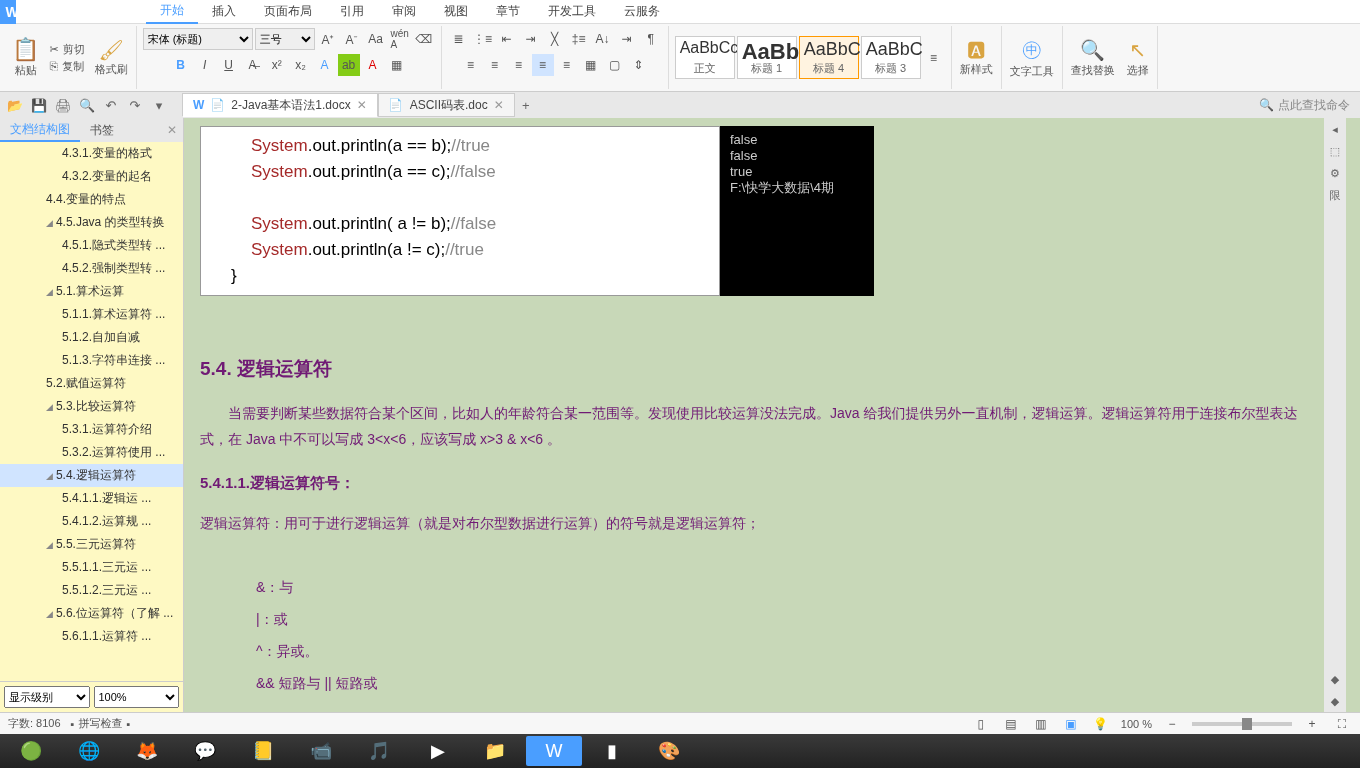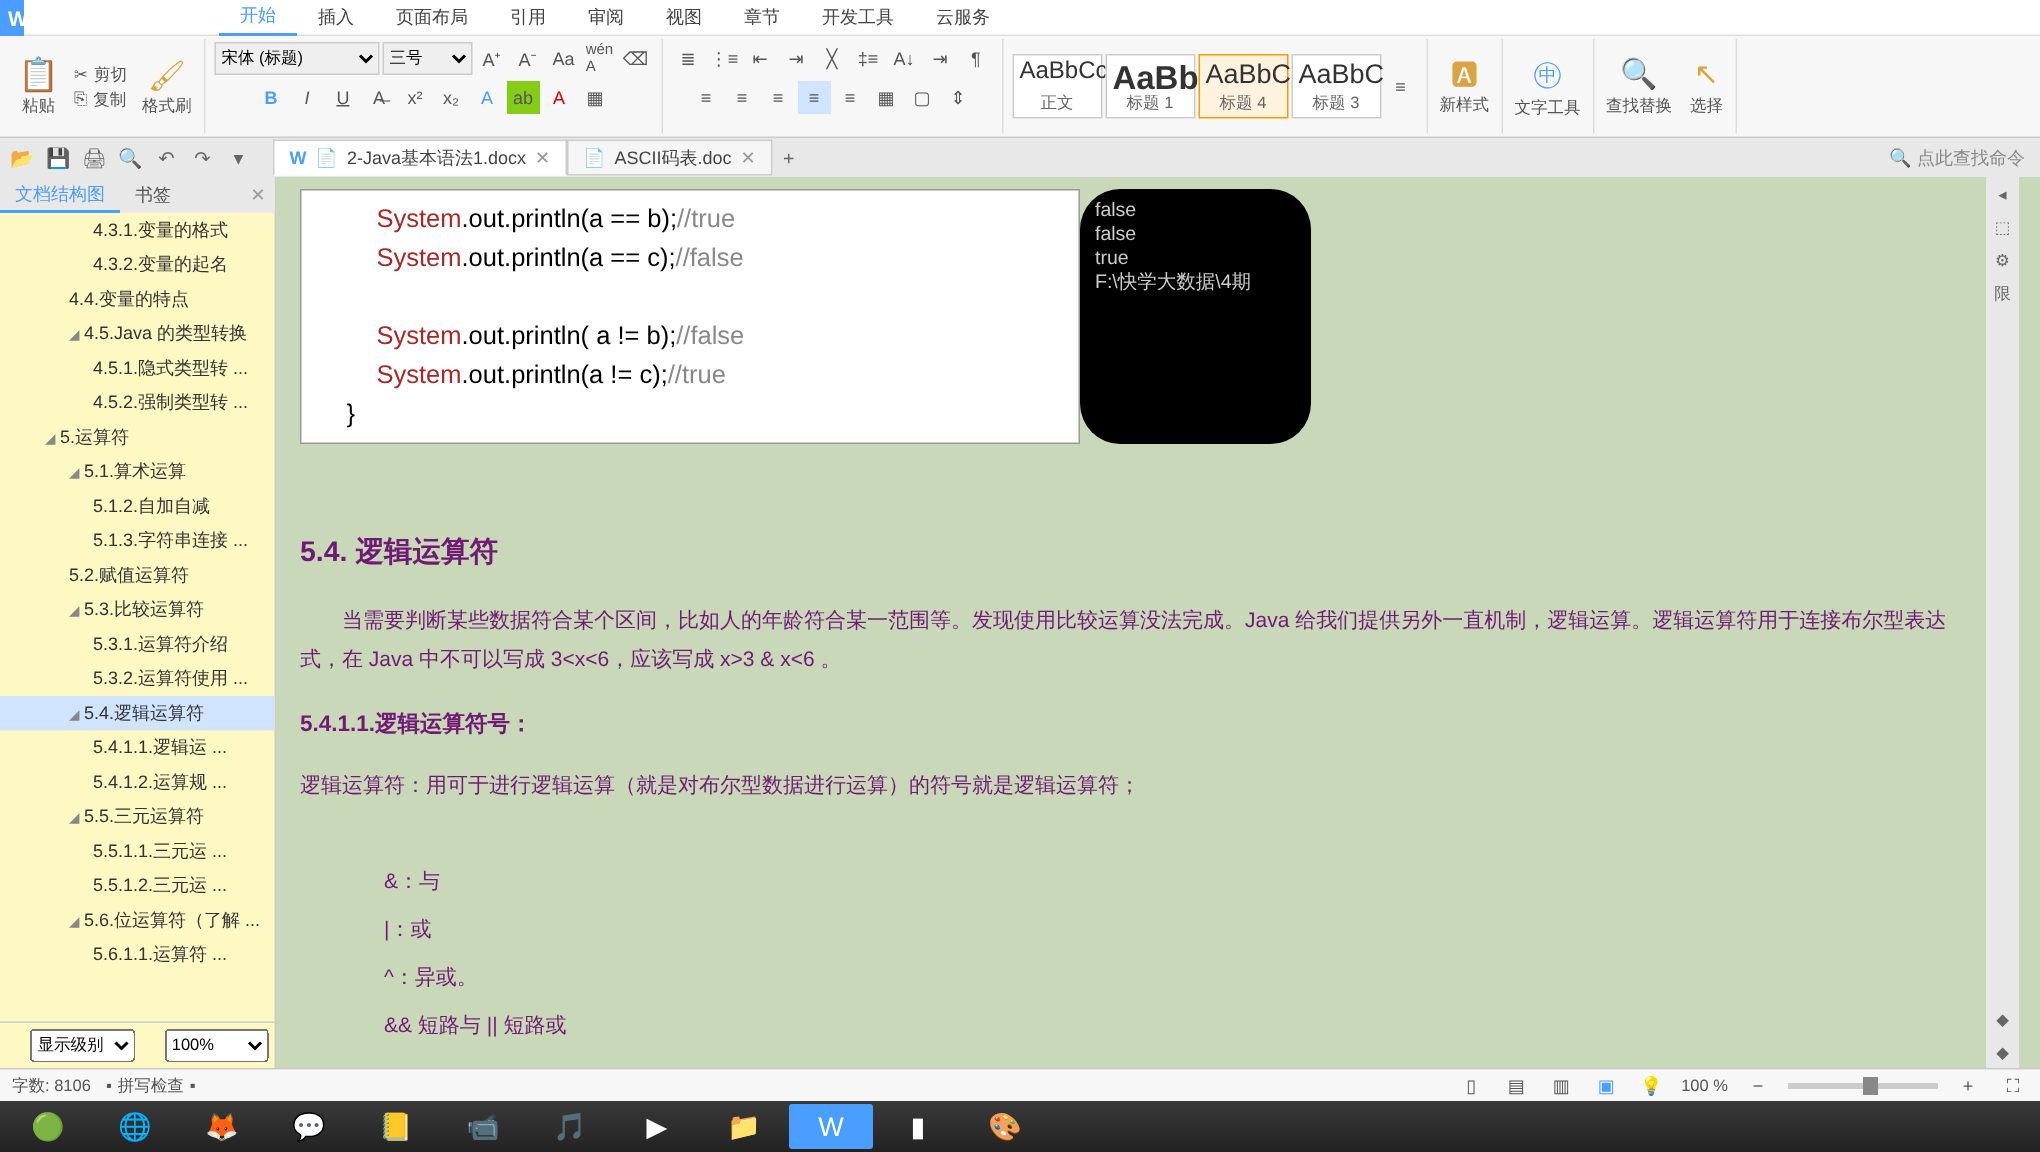--- a/index.html
+++ b/index.html
@@ -65,30 +65,30 @@
 .sidebar-header .sh-tab.active { color: #4a9eff; border-bottom: 2px solid #4a9eff; }
 .sidebar-header .sh-close { margin-left: auto; padding: 0 6px; color: #999; }
 .tree { flex: 1; overflow-y: auto; font-size: 12px; color: #333; }
 .tree-item { padding: 3px 4px 3px 8px; white-space: nowrap; overflow: hidden; text-overflow: ellipsis; }
 .tree-item.lvl1 { padding-left: 30px; }
 .tree-item.lvl2 { padding-left: 46px; }
 .tree-item.lvl3 { padding-left: 62px; }
 .tree-item.selected { background: #d0e4ff; }
 .tree-item .tri { color: #888; font-size: 9px; margin-right: 3px; }
 .sidebar-footer { display: flex; padding: 4px; gap: 4px; border-top: 1px solid #ccc; }
-.sidebar-footer select { flex: 1; font-size: 11px; height: 22px; margin-left: 16px; }
+.sidebar-footer select { flex: 1; font-size: 11px; height: 22px; }
 
 
 .doc-area { flex: 1; background: #c8d8b8; position: relative; overflow: hidden; display: flex; }
 .doc-page { background: #c8d8b8; padding: 8px 16px 16px 16px; width: 1140px; }
 .code-row { display: flex; gap: 0; margin-bottom: 60px; }
 .code-box { background: #fff; border: 1px solid #999; padding: 6px 10px; font-family: Consolas, monospace; font-size: 17px; line-height: 26px; width: 520px; }
 .code-box .kw { color: #a52a2a; }
 .code-box .cm { color: #888; }
-.output-box { background: #000; color: #ccc; font-family: Consolas, monospace; font-size: 13px; padding: 6px 10px; width: 154px; line-height: 16px; border-radius: 27px; }
+.output-box { background: #000; color: #ccc; font-family: Consolas, monospace; font-size: 13px; padding: 6px 10px; width: 154px; line-height: 16px; }
 .doc-body { font-size: 14px; color: #701a75; line-height: 26px; }
 .doc-body h2 { font-size: 19px; font-weight: bold; margin: 8px 0 18px; }
 .doc-body h3 { font-size: 15px; font-weight: bold; margin: 18px 0 14px; }
 .doc-body p { margin: 6px 0; text-indent: 28px; }
 .doc-body .indent { padding-left: 56px; text-indent: 0; }
 .doc-body .no-indent { text-indent: 0; }
 
 
 .right-strip { width: 22px; background: #e8e8e8; display: flex; flex-direction: column; align-items: center; }
 .right-strip .rs-btn { width: 18px; height: 18px; font-size: 11px; color: #666; display: flex; align-items: center; justify-content: center; margin: 2px 0; }
@@ -281,22 +281,22 @@
       <div class="sh-tab">书签</div>
       <div class="sh-close">✕</div>
     </div>
     <div class="tree" id="tree">
         <div class="tree-item lvl3">4.3.1.变量的格式</div>
         <div class="tree-item lvl3">4.3.2.变量的起名</div>
         <div class="tree-item lvl2">4.4.变量的特点</div>
         <div class="tree-item lvl2"><span class="tri">◢</span>4.5.Java 的类型转换</div>
         <div class="tree-item lvl3">4.5.1.隐式类型转 ...</div>
         <div class="tree-item lvl3">4.5.2.强制类型转 ...</div>
-        <div class="tree-item lvl1"><span class="tri">◢</span>5.运算符</div>
         <div class="tree-item lvl2"><span class="tri">◢</span>5.1.算术运算</div>
+        <div class="tree-item lvl3">5.1.1.算术运算符 ...</div>
         <div class="tree-item lvl3">5.1.2.自加自减</div>
         <div class="tree-item lvl3">5.1.3.字符串连接 ...</div>
         <div class="tree-item lvl2">5.2.赋值运算符</div>
         <div class="tree-item lvl2"><span class="tri">◢</span>5.3.比较运算符</div>
         <div class="tree-item lvl3">5.3.1.运算符介绍</div>
         <div class="tree-item lvl3">5.3.2.运算符使用 ...</div>
         <div class="tree-item lvl2 selected"><span class="tri">◢</span>5.4.逻辑运算符</div>
         <div class="tree-item lvl3">5.4.1.1.逻辑运 ...</div>
         <div class="tree-item lvl3">5.4.1.2.运算规 ...</div>
         <div class="tree-item lvl2"><span class="tri">◢</span>5.5.三元运算符</div>

